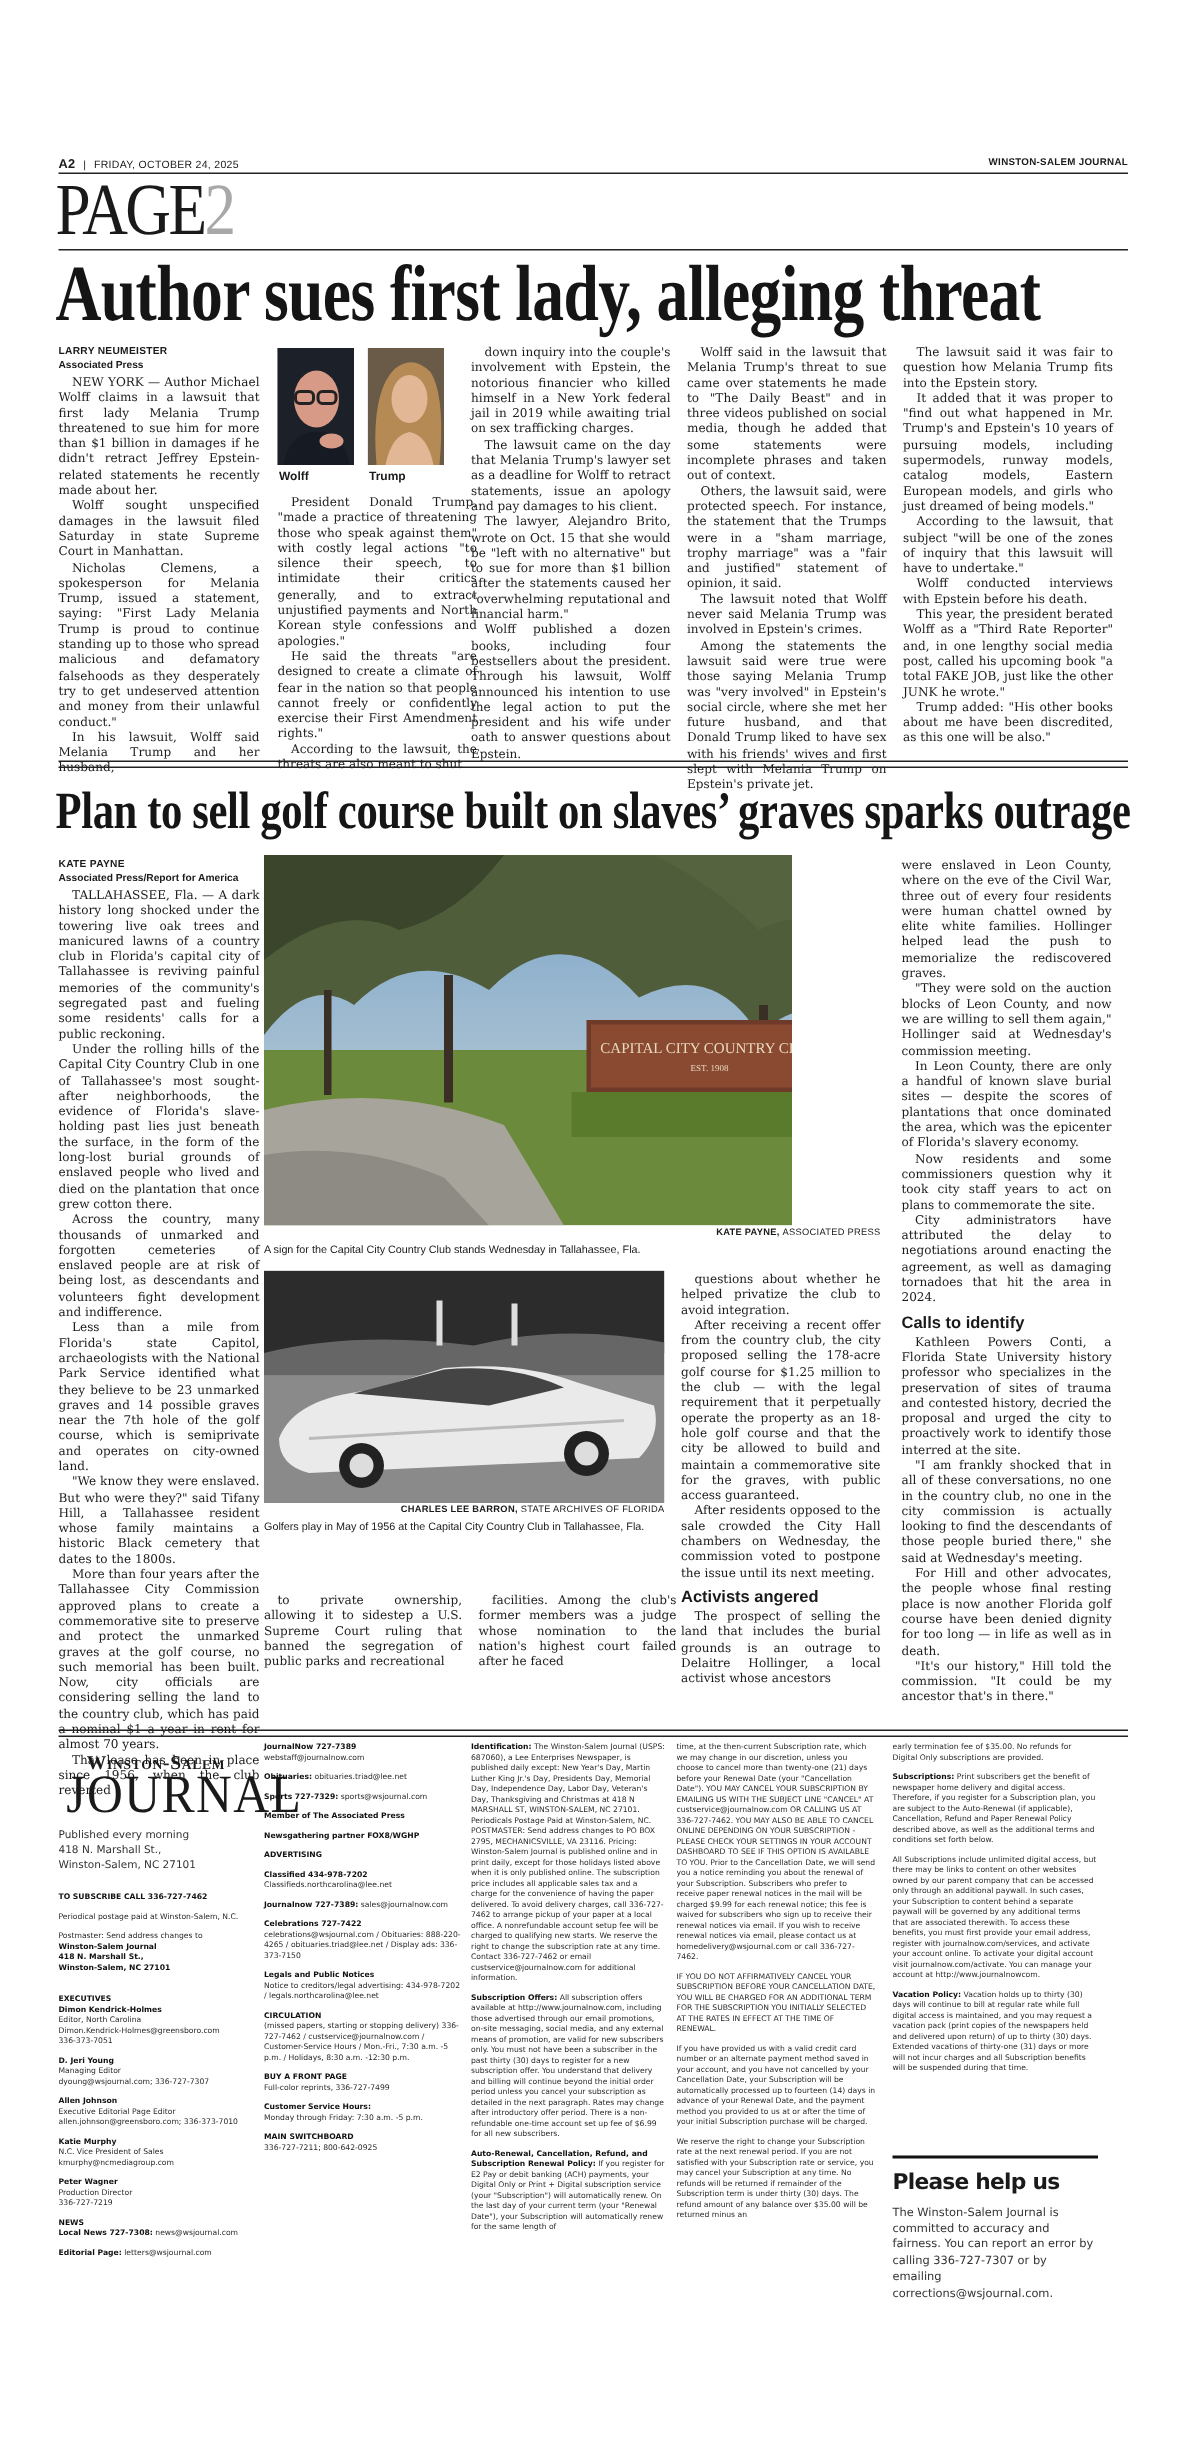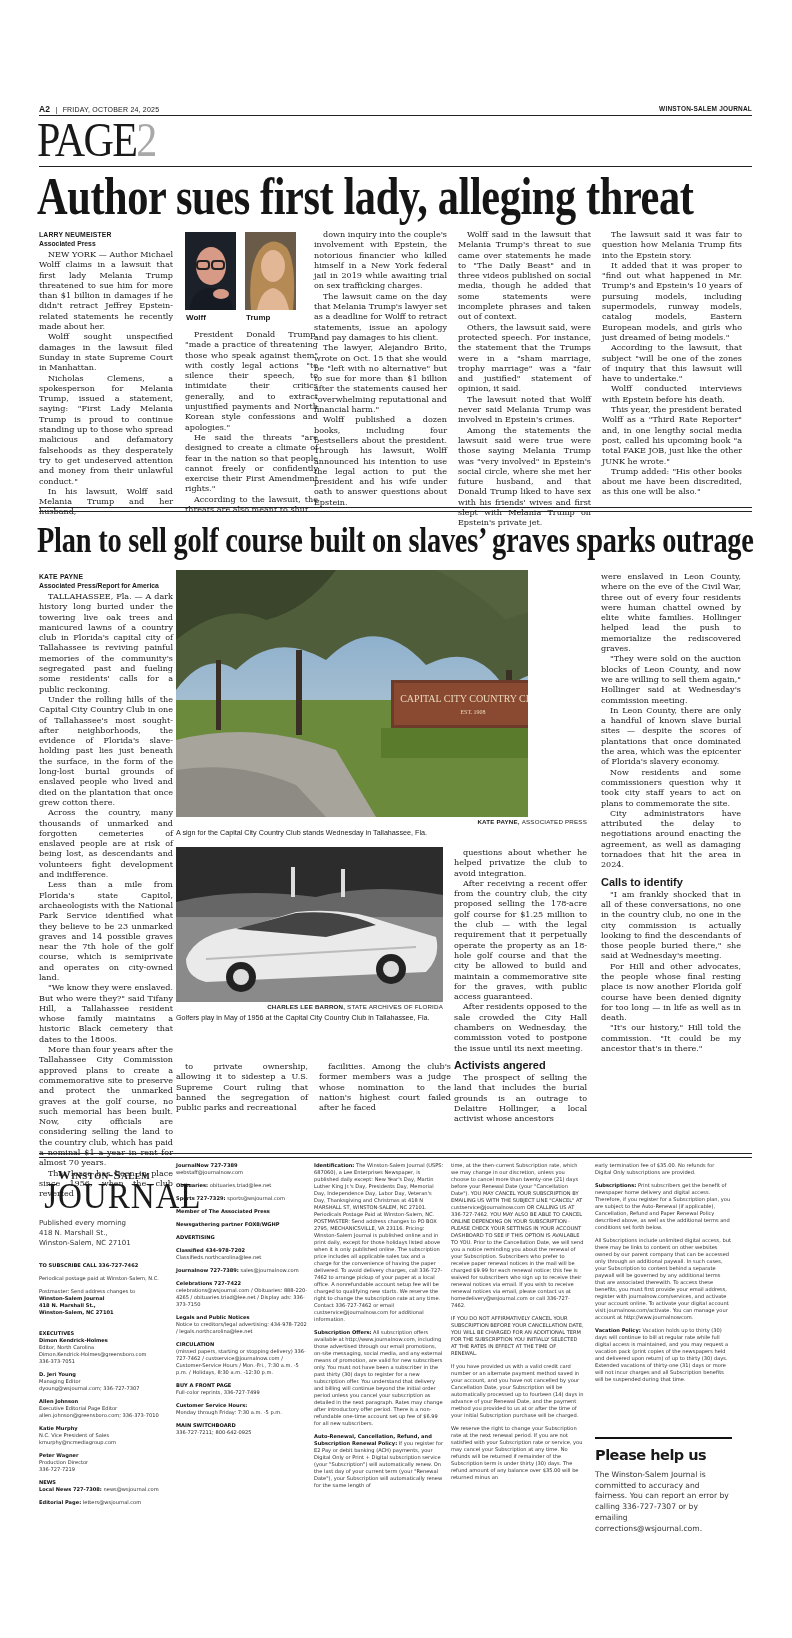--- a/index.html
+++ b/index.html
@@ -58,21 +58,21 @@
 
   <h1 class="hl hl1" style="margin:0;">Author sues first lady, alleging threat</h1>
 
   <div class="byline" style="position:absolute;left:0;top:230px;">
     <div class="n">LARRY NEUMEISTER</div>
     <div class="o">Associated Press</div>
   </div>
 
   <div class="col" style="left:0;top:250px;width:134px;">
       <p>NEW YORK — Author Michael Wolff claims in a lawsuit that first lady Melania Trump threatened to sue him for more than $1 billion in damages if he didn't retract Jeffrey Epstein-related statements he recently made about her.</p>
-      <p>Wolff sought unspecified damages in the lawsuit filed Sunday in state Supreme Court in Manhattan.</p>
+      <p>Wolff sought unspecified damages in the lawsuit filed Saturday in state Supreme Court in Manhattan.</p>
       <p>Nicholas Clemens, a spokesperson for Melania Trump, issued a statement, saying: "First Lady Melania Trump is proud to continue standing up to those who spread malicious and defamatory falsehoods as they desperately try to get undeserved attention and money from their unlawful conduct."</p>
       <p>In his lawsuit, Wolff said Melania Trump and her husband,</p>
     </div>
 
   <div class="mug" style="left:146px;background:#222;">
     <svg width="51" height="78" viewBox="0 0 51 78">
       <rect width="51" height="78" fill="#1c2028"></rect>
       <ellipse cx="26" cy="34" rx="15" ry="19" fill="#d79a86"></ellipse>
       <rect x="12" y="29" width="12" height="8" rx="3" fill="none" stroke="#222" stroke-width="2"></rect>
       <rect x="27" y="29" width="12" height="8" rx="3" fill="none" stroke="#222" stroke-width="2"></rect>
@@ -119,21 +119,21 @@
 
   <div class="dbl-rule" style="top:507px;"></div>
 
   <h1 class="hl hl2" style="margin:0;">Plan to sell golf course built on slaves’ graves sparks outrage</h1>
 
   <div class="byline" style="position:absolute;left:0;top:572px;">
     <div class="n">KATE PAYNE</div>
     <div class="o">Associated Press/Report for America</div>
   </div>
   <div class="col" style="left:0;top:592px;width:134px;">
-      <p>TALLAHASSEE, Fla. — A dark history long buried under the towering live oak trees and manicured lawns of a country club in Florida's capital city of Tallahassee is reviving painful memories of the community's segregated past and fueling some residents' calls for a public reckoning.</p>
+      <p>TALLAHASSEE, Fla. — A dark history long shocked under the towering live oak trees and manicured lawns of a country club in Florida's capital city of Tallahassee is reviving painful memories of the community's segregated past and fueling some residents' calls for a public reckoning.</p>
       <p>Under the rolling hills of the Capital City Country Club in one of Tallahassee's most sought-after neighborhoods, the evidence of Florida's slave-holding past lies just beneath the surface, in the form of the long-lost burial grounds of enslaved people who lived and died on the plantation that once grew cotton there.</p>
       <p>Across the country, many thousands of unmarked and forgotten cemeteries of enslaved people are at risk of being lost, as descendants and volunteers fight development and indifference.</p>
       <p>Less than a mile from Florida's state Capitol, archaeologists with the National Park Service identified what they believe to be 23 unmarked graves and 14 possible graves near the 7th hole of the golf course, which is semiprivate and operates on city-owned land.</p>
       <p>"We know they were enslaved. But who were they?" said Tifany Hill, a Tallahassee resident whose family maintains a historic Black cemetery that dates to the 1800s.</p>
       <p>More than four years after the Tallahassee City Commission approved plans to create a commemorative site to preserve and protect the unmarked graves at the golf course, no such memorial has been built. Now, city officials are considering selling the land to the country club, which has paid a nominal $1 a year in rent for almost 70 years.</p>
       <p>That lease has been in place since 1956, when the club reverted</p>
     </div>
 
   <div style="position:absolute;left:137px;top:570px;width:352px;height:247px;overflow:hidden;">
     <svg width="411" height="247" viewBox="0 0 411 247">
@@ -207,20 +207,21 @@
   <div class="col" style="left:562px;top:572px;width:140px;">
     <div>
         <p class="noind">were enslaved in Leon County, where on the eve of the Civil War, three out of every four residents were human chattel owned by elite white families. Hollinger helped lead the push to memorialize the rediscovered graves.</p>
         <p>"They were sold on the auction blocks of Leon County, and now we are willing to sell them again," Hollinger said at Wednesday's commission meeting.</p>
         <p>In Leon County, there are only a handful of known slave burial sites — despite the scores of plantations that once dominated the area, which was the epicenter of Florida's slavery economy.</p>
         <p>Now residents and some commissioners question why it took city staff years to act on plans to commemorate the site.</p>
         <p>City administrators have attributed the delay to negotiations around enacting the agreement, as well as damaging tornadoes that hit the area in 2024.</p>
       </div>
     <h3>Calls to identify</h3>
     <div>
+        <p>Kathleen Powers Conti, a Florida State University history professor who specializes in the preservation of sites of trauma and contested history, decried the proposal and urged the city to proactively work to identify those interred at the site.</p>
         <p>"I am frankly shocked that in all of these conversations, no one in the country club, no one in the city commission is actually looking to find the descendants of those people buried there," she said at Wednesday's meeting.</p>
         <p>For Hill and other advocates, the people whose final resting place is now another Florida golf course have been denied dignity for too long — in life as well as in death.</p>
         <p>"It's our history," Hill told the commission. "It could be my ancestor that's in there."</p>
       </div>
   </div>
 
   <div class="dbl-rule" style="top:1153px;"></div>
 
   <div class="masthead">
     <div class="ws">Winston-Salem</div>

